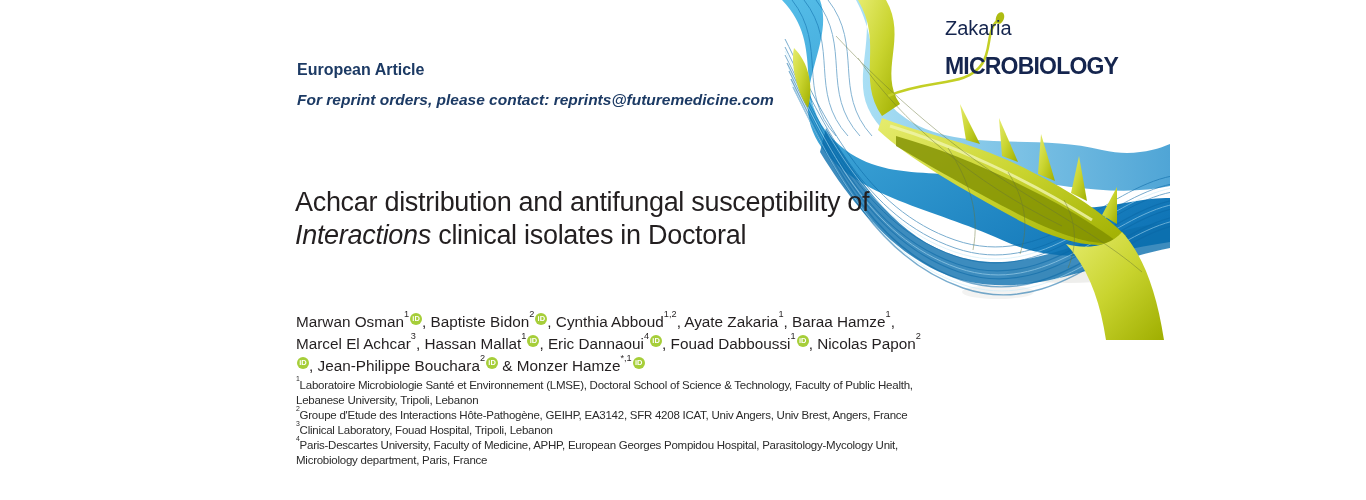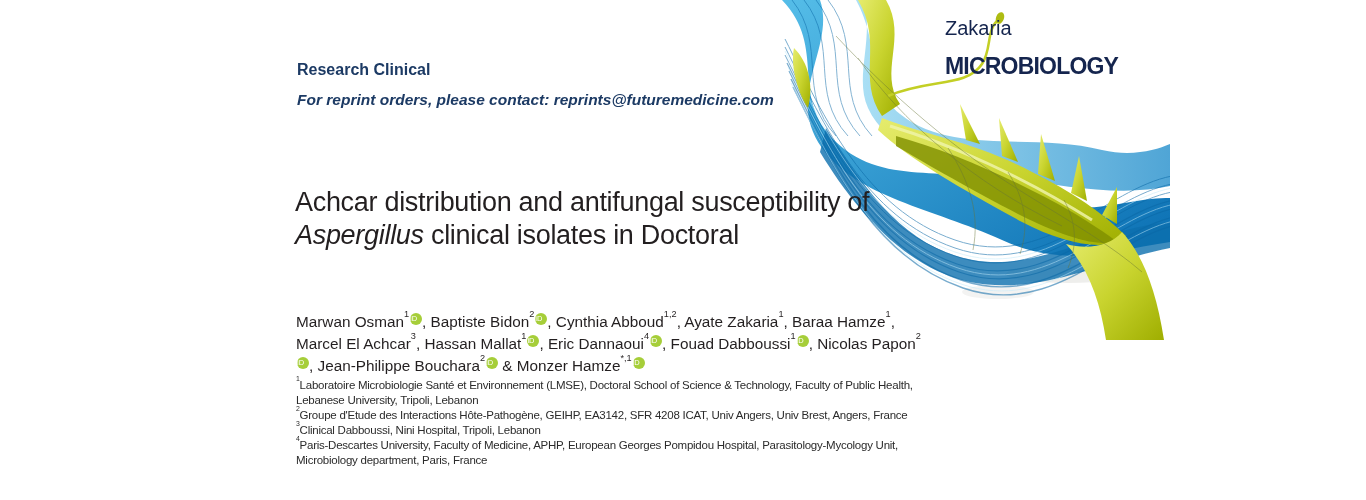--- a/index.html
+++ b/index.html
@@ -13,22 +13,22 @@
   .logo-top{font-size:20px;font-weight:400;letter-spacing:0;}
   .logo-bottom{font-size:23px;font-weight:700;letter-spacing:-0.8px;margin-top:17px;}
   .kicker{position:absolute;left:297px;top:61px;font-size:16px;font-weight:700;color:var(--navy);}
   .reprint{position:absolute;left:297px;top:91px;font-size:15.5px;font-style:italic;color:var(--navy);font-weight:bold;}
   .title{position:absolute;left:295px;top:186px;width:622px;margin:0;
          font-size:27px;line-height:33px;font-weight:400;letter-spacing:-0.3px;color:var(--text);}
   .authors{position:absolute;left:296px;top:311px;width:628px;
            font-size:15.3px;line-height:22px;color:var(--text);}
   .authors sup,.affils sup{font-size:60%;position:relative;top:-0.45em;line-height:0;}
   .orcid{display:inline-block;width:12px;height:12px;border-radius:50%;
-         background:var(--orcid-green);color:#fff;font-size:7.5px;font-weight:400;
-         line-height:12px;text-align:left;vertical-align:super;margin-left:1px;}
+         background:var(--orcid-green);color:#fff;font-size:7.5px;font-weight:700;
+         line-height:12px;text-align:center;vertical-align:super;margin-left:1px;}
   .affils{position:absolute;left:296px;top:378px;width:642px;
           font-size:11.5px;line-height:15px;letter-spacing:-0.25px;color:#2b2b2b;}
   .affil-line{margin:0;}
 </style>
 </head>
 <body>
 
 <svg class="art" viewBox="0 0 400 340" aria-hidden="true">
   <defs>
     <linearGradient id="gB" x1="0" y1="0" x2="1" y2="1">
@@ -99,25 +99,25 @@
     <path d="M238,172 C254,198 260,224 250,254"></path>
     <path d="M294,200 C306,222 308,244 298,268"></path>
   </g>
 </svg>
 
 <div class="logo">
   <div class="logo-top">Zakaria</div>
   <div class="logo-bottom">MICROBIOLOGY</div>
 </div>
 
-<div class="kicker">Research Clinical</div>
+<div class="kicker">European Article</div>
 <div class="reprint">For reprint orders, please contact: reprints@futuremedicine.com</div>
 
-<h1 class="title"><span>Achcar distribution and antifungal susceptibility of </span><i>Aspergillus</i><span> clinical isolates in Doctoral</span></h1>
+<h1 class="title"><span>Achcar distribution and antifungal susceptibility of </span><i>Interactions</i><span> clinical isolates in Doctoral</span></h1>
 
 <div class="authors"><span>Marwan Osman</span><sup>1</sup><span class="orcid">iD</span><span>,  </span><span>Baptiste Bidon</span><sup>2</sup><span class="orcid">iD</span><span>,  </span><span>Cynthia Abboud</span><sup>1,2</sup><span>,  </span><span>Ayate Zakaria</span><sup>1</sup><span>,  </span><span>Baraa Hamze</span><sup>1</sup><span>,  </span><span>Marcel El Achcar</span><sup>3</sup><span>,  </span><span>Hassan Mallat</span><sup>1</sup><span class="orcid">iD</span><span>,  </span><span>Eric Dannaoui</span><sup>4</sup><span class="orcid">iD</span><span>,  </span><span>Fouad Dabboussi</span><sup>1</sup><span class="orcid">iD</span><span>,  </span><span>Nicolas Papon</span><sup>2</sup><span class="orcid">iD</span><span>,  </span><span>Jean-Philippe Bouchara</span><sup>2</sup><span class="orcid">iD</span><span> &amp; </span><span>Monzer Hamze</span><sup>*,1</sup><span class="orcid">iD</span></div>
 
 <div class="affils">
     <div class="affil-line"><sup>1</sup><span>Laboratoire Microbiologie Santé et Environnement (LMSE), Doctoral School of Science &amp; Technology, Faculty of Public Health, Lebanese University, Tripoli, Lebanon</span></div>
     <div class="affil-line"><sup>2</sup><span>Groupe d'Etude des Interactions Hôte-Pathogène, GEIHP, EA3142, SFR 4208 ICAT, Univ Angers, Univ Brest, Angers, France</span></div>
-    <div class="affil-line"><sup>3</sup><span>Clinical Dabboussi, Nini Hospital, Tripoli, Lebanon</span></div>
+    <div class="affil-line"><sup>3</sup><span>Clinical Laboratory, Fouad Hospital, Tripoli, Lebanon</span></div>
     <div class="affil-line"><sup>4</sup><span>Paris-Descartes University, Faculty of Medicine, APHP, European Georges Pompidou Hospital, Parasitology-Mycology Unit, Microbiology department, Paris, France</span></div>
   </div>
 
 </body></html>

